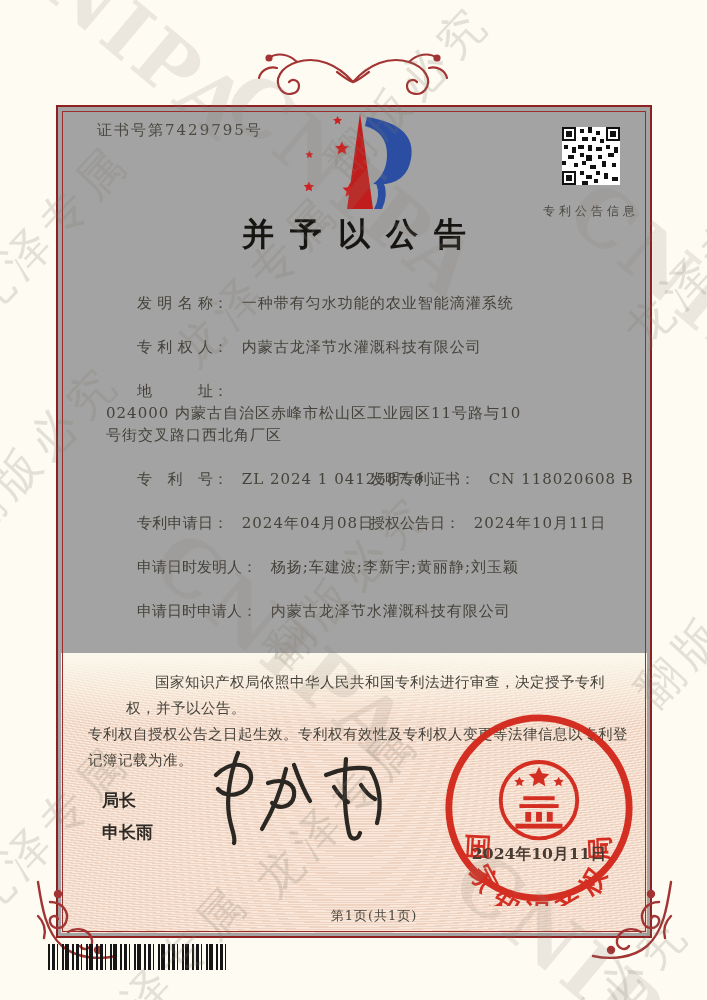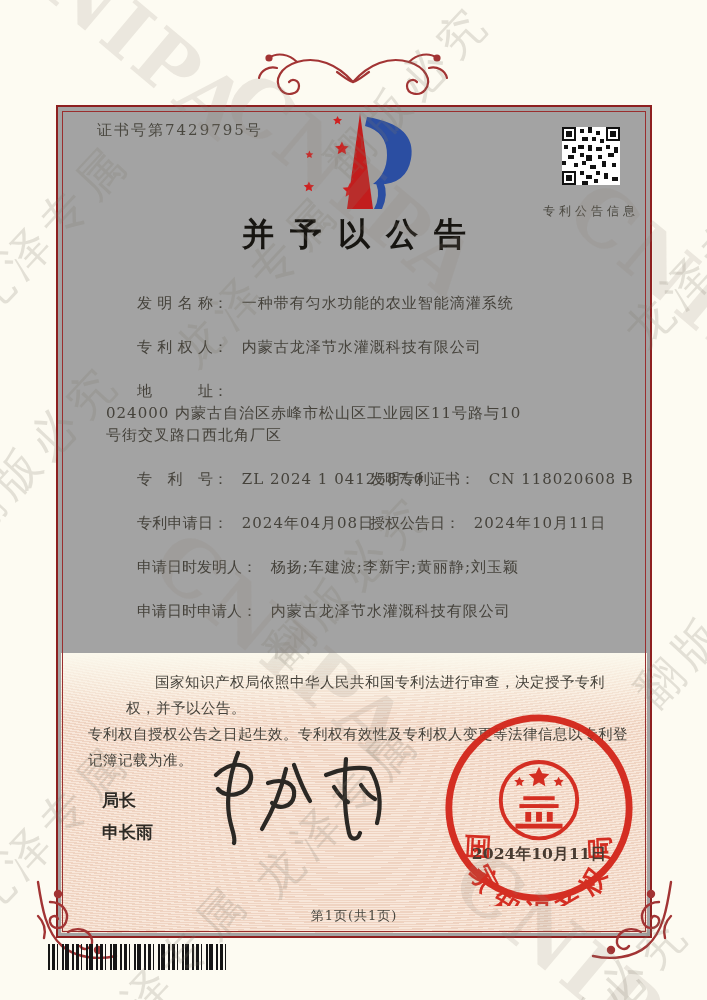--- a/index.html
+++ b/index.html
@@ -53,21 +53,21 @@
   
   .declaration{position:absolute;left:30px;top:562px;width:540px;font-size:14.5px;line-height:26px;color:#45423b;letter-spacing:0.5px;}
   .decl-l1{text-indent:2em;margin-left:38px;}
   
   .sig-title{position:absolute;left:44px;top:682px;font-size:17px;font-weight:bold;color:#2e2b26;font-family:"DejaVu Sans","Liberation Sans",sans-serif;}
   .sig-name{position:absolute;left:44px;top:714px;font-size:17px;font-weight:bold;color:#2e2b26;font-family:"DejaVu Sans","Liberation Sans",sans-serif;}
   .sig-hand{position:absolute;left:140px;top:632px;z-index:2;}
   
   .seal{position:absolute;left:441px;top:710px;z-index:4;opacity:0.95;}
   
-  .page-footer{position:absolute;left:0;top:800px;width:100%;text-align:center;font-size:13px;color:#4a4840;letter-spacing:1px;}
+  .page-footer{position:absolute;left:0;top:800px;width:100%;text-align:center;font-size:13px;color:#4a4840;letter-spacing:1px;padding-left:20px;}
   .barcode{position:absolute;left:48px;top:944px;width:182px;height:26px;z-index:2;
     background:repeating-linear-gradient(90deg,
       #161616 0 2px, transparent 2px 4px,
       #161616 4px 7px, transparent 7px 9px,
       #161616 9px 10px, transparent 10px 14px,
       #161616 14px 16px, transparent 16px 17px,
       #161616 17px 21px, transparent 21px 24px);}
 </style>
 </head>
 <body>

